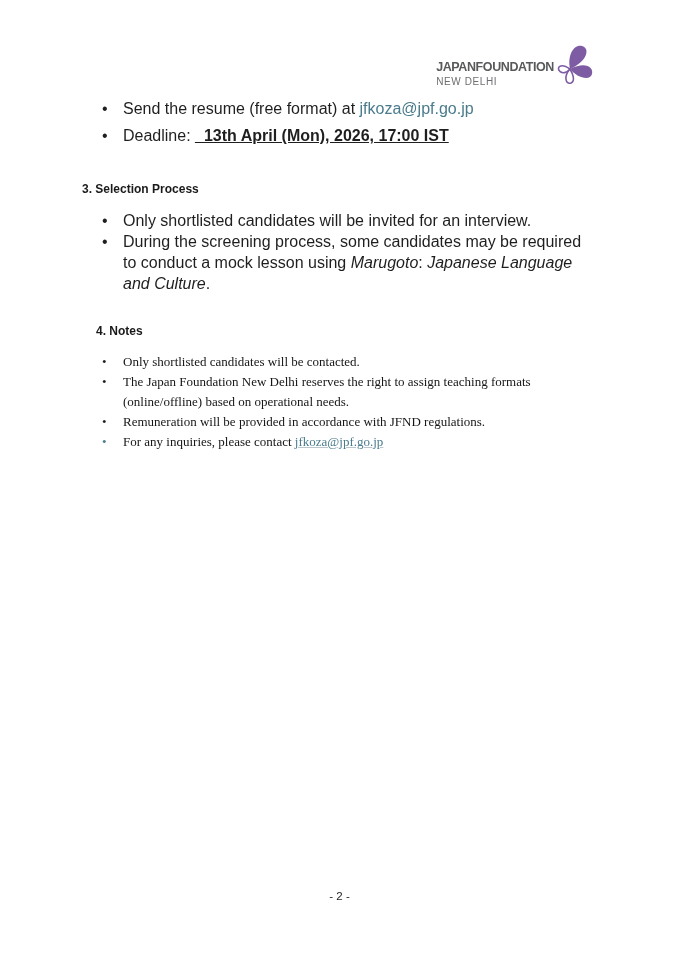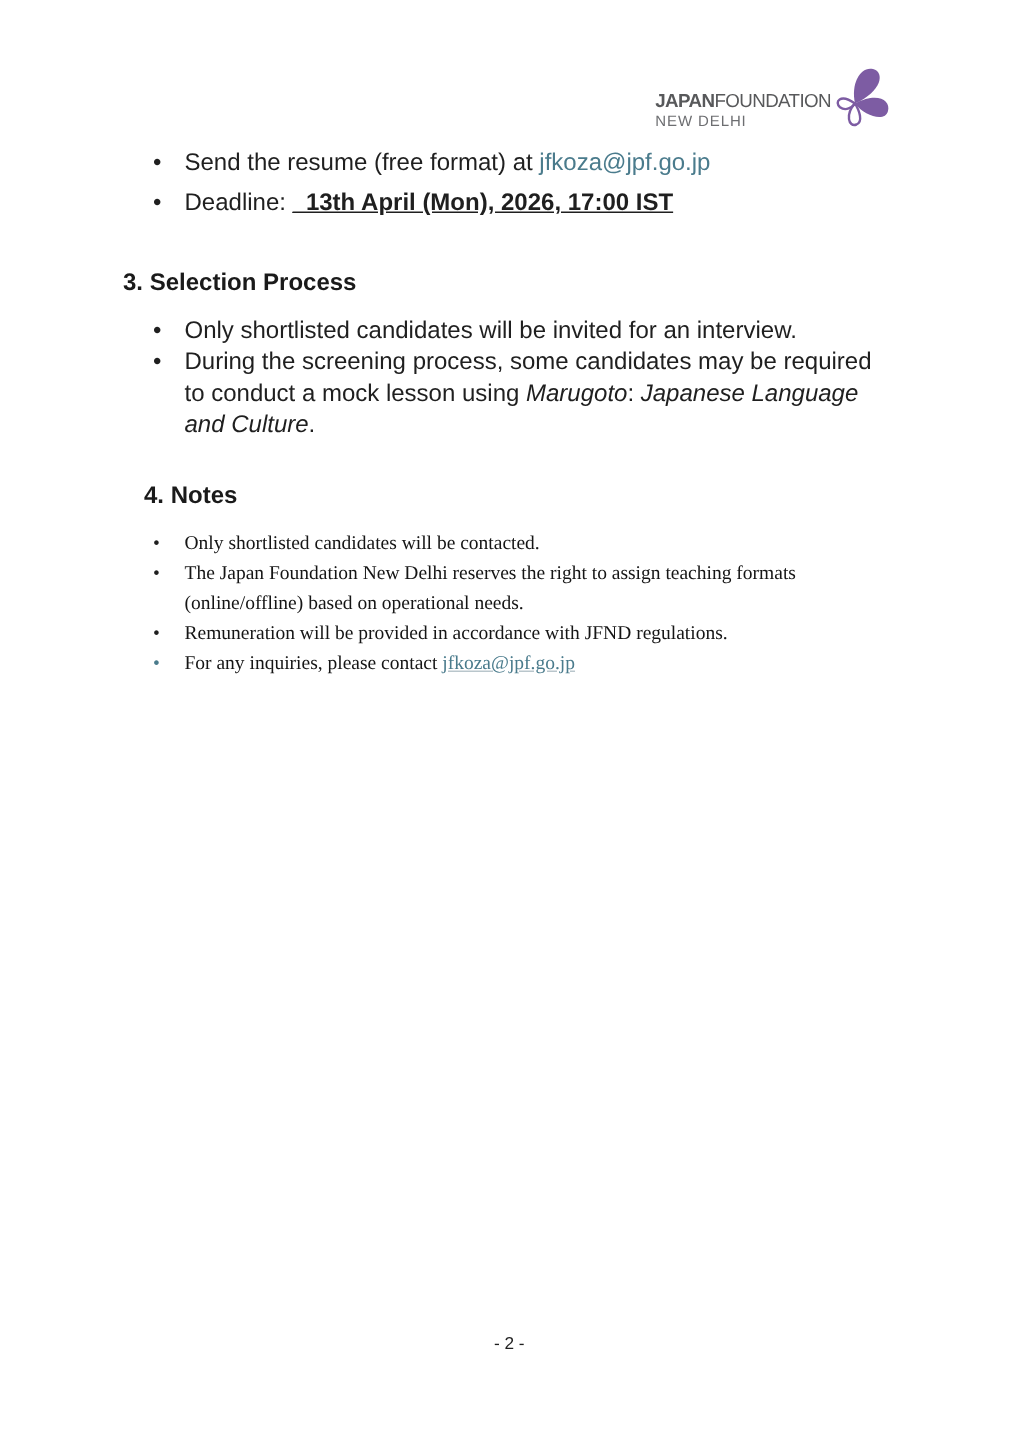--- a/index.html
+++ b/index.html
@@ -30,39 +30,39 @@
   }
   .logo-text { text-align: left; margin-right: 3px; }
   .logo-line1 {
     font-size: 12.5px;
     letter-spacing: -0.4px;
     color: #58595b;
     line-height: 15px;
     white-space: nowrap;
   }
   .logo-line1 .b { font-weight: 700; }
-  .logo-line1 .l { font-weight: 400; }
+  .logo-line1 .l { font-weight: 700; }
   .logo-line2 {
     font-size: 10px;
     color: #6d6e71;
     letter-spacing: 0.6px;
     line-height: 13px;
   }
   .logo-mark { display: block; }
 
   
   h2 { margin: 0; color: #1a1a1a; }
   .h-sm {
     font-size: 12.5px;
     font-weight: 700;
     margin-top: 27px;
     line-height: 15px;
   }
   .h-lg {
-    font-size: 16px;
+    font-size: 12px;
     font-weight: 700;
     line-height: 18px;
   }
   .h-lg.sec3 { margin-top: 36px; }
   .h-lg.sec4 { margin-top: 28px; margin-left: 14px; }
 
   
   ul.bullets {
     list-style: none;
     margin: 12px 0 0 0;

